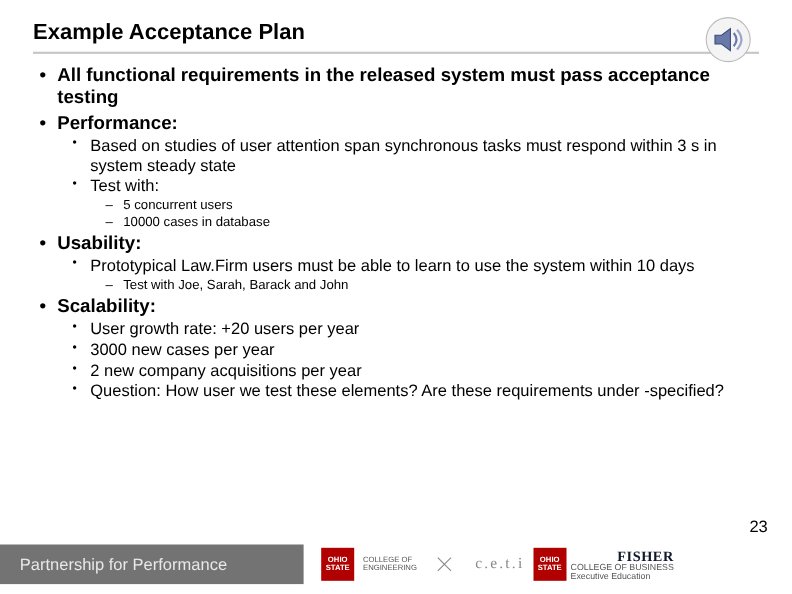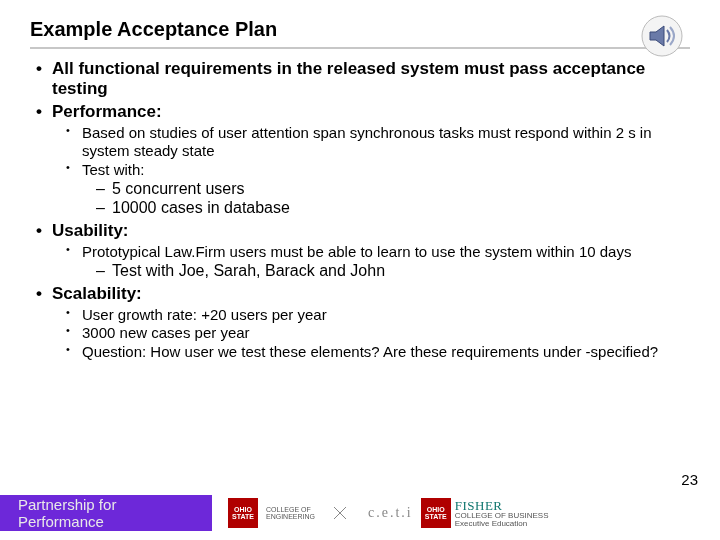--- a/index.html
+++ b/index.html
@@ -71,49 +71,49 @@
     top: 0;
     font-size: 11px;
   }
   ul.l3 {
     margin: 1px 0 2px 0;
     padding-left: 30px;
     list-style: none;
   }
   ul.l3 > li {
     position: relative;
-    font-size: 16px;
+    font-size: 12px;
     font-weight: normal;
     margin-bottom: 0;
     line-height: 1.2;
   }
   ul.l3 > li::before {
     content: "–";
     position: absolute;
     left: -16px;
     top: 0;
   }
   .footer {
     position: absolute;
     left: 0;
     bottom: 0;
     width: 720px;
     height: 54px;
     display: flex;
     align-items: center;
   }
   .footer-bar {
-    background: #6d28d9;
+    background: #737373;
     color: #e8e8e8;
     font-size: 15px;
     height: 36px;
     display: flex;
     align-items: center;
     padding: 0 14px 0 18px;
-    width: 212px;
+    width: 276px;
     box-sizing: border-box;
   }
   .logos {
     display: flex;
     align-items: center;
     gap: 8px;
     margin-left: 16px;
   }
   .logo-block {
     width: 30px;
@@ -152,24 +152,25 @@
     align-items: center;
     gap: 4px;
   }
   .fisher-text {
     font-size: 8px;
     line-height: 1;
     color: #555;
   }
   .fisher-text .big {
     font-size: 13px;
-    font-weight: normal;
+    font-weight: bold;
     font-family: Georgia, serif;
-    color: #0f766e;
+    color: #0f172a;
     letter-spacing: 0.5px;
+    text-align: right;
   }
   .pagenum {
     position: absolute;
     right: 22px;
     bottom: 52px;
     font-size: 15px;
     color: #000;
   }
 </style>
 </head>
@@ -188,21 +189,21 @@
     </svg>
   </div>
 
   <hr class="rule">
 
   <ul class="l1">
     <li>All functional requirements in the released system must pass acceptance testing</li>
     <li>
       <span>Performance:</span>
       <ul class="l2">
-        <li>Based on studies of user attention span synchronous tasks must respond within 2 s in system steady state</li>
+        <li>Based on studies of user attention span synchronous tasks must respond within 3 s in system steady state</li>
         <li>
           <span>Test with:</span>
           <ul class="l3">
             <li>5 concurrent users</li>
             <li>10000 cases in database</li>
           </ul>
         </li>
       </ul>
     </li>
     <li>
@@ -214,20 +215,21 @@
             <li>Test with Joe, Sarah, Barack and John</li>
           </ul>
         </li>
       </ul>
     </li>
     <li>
       <span>Scalability:</span>
       <ul class="l2">
         <li>User growth rate: +20 users per year</li>
         <li>3000 new cases per year</li>
+        <li>2 new company acquisitions per year</li>
         <li>Question: How user we test these elements? Are these requirements under -specified?</li>
       </ul>
     </li>
   </ul>
 
   <div class="pagenum">23</div>
 
   <div class="footer">
     <div class="footer-bar">Partnership for Performance</div>
     <div class="logos">

